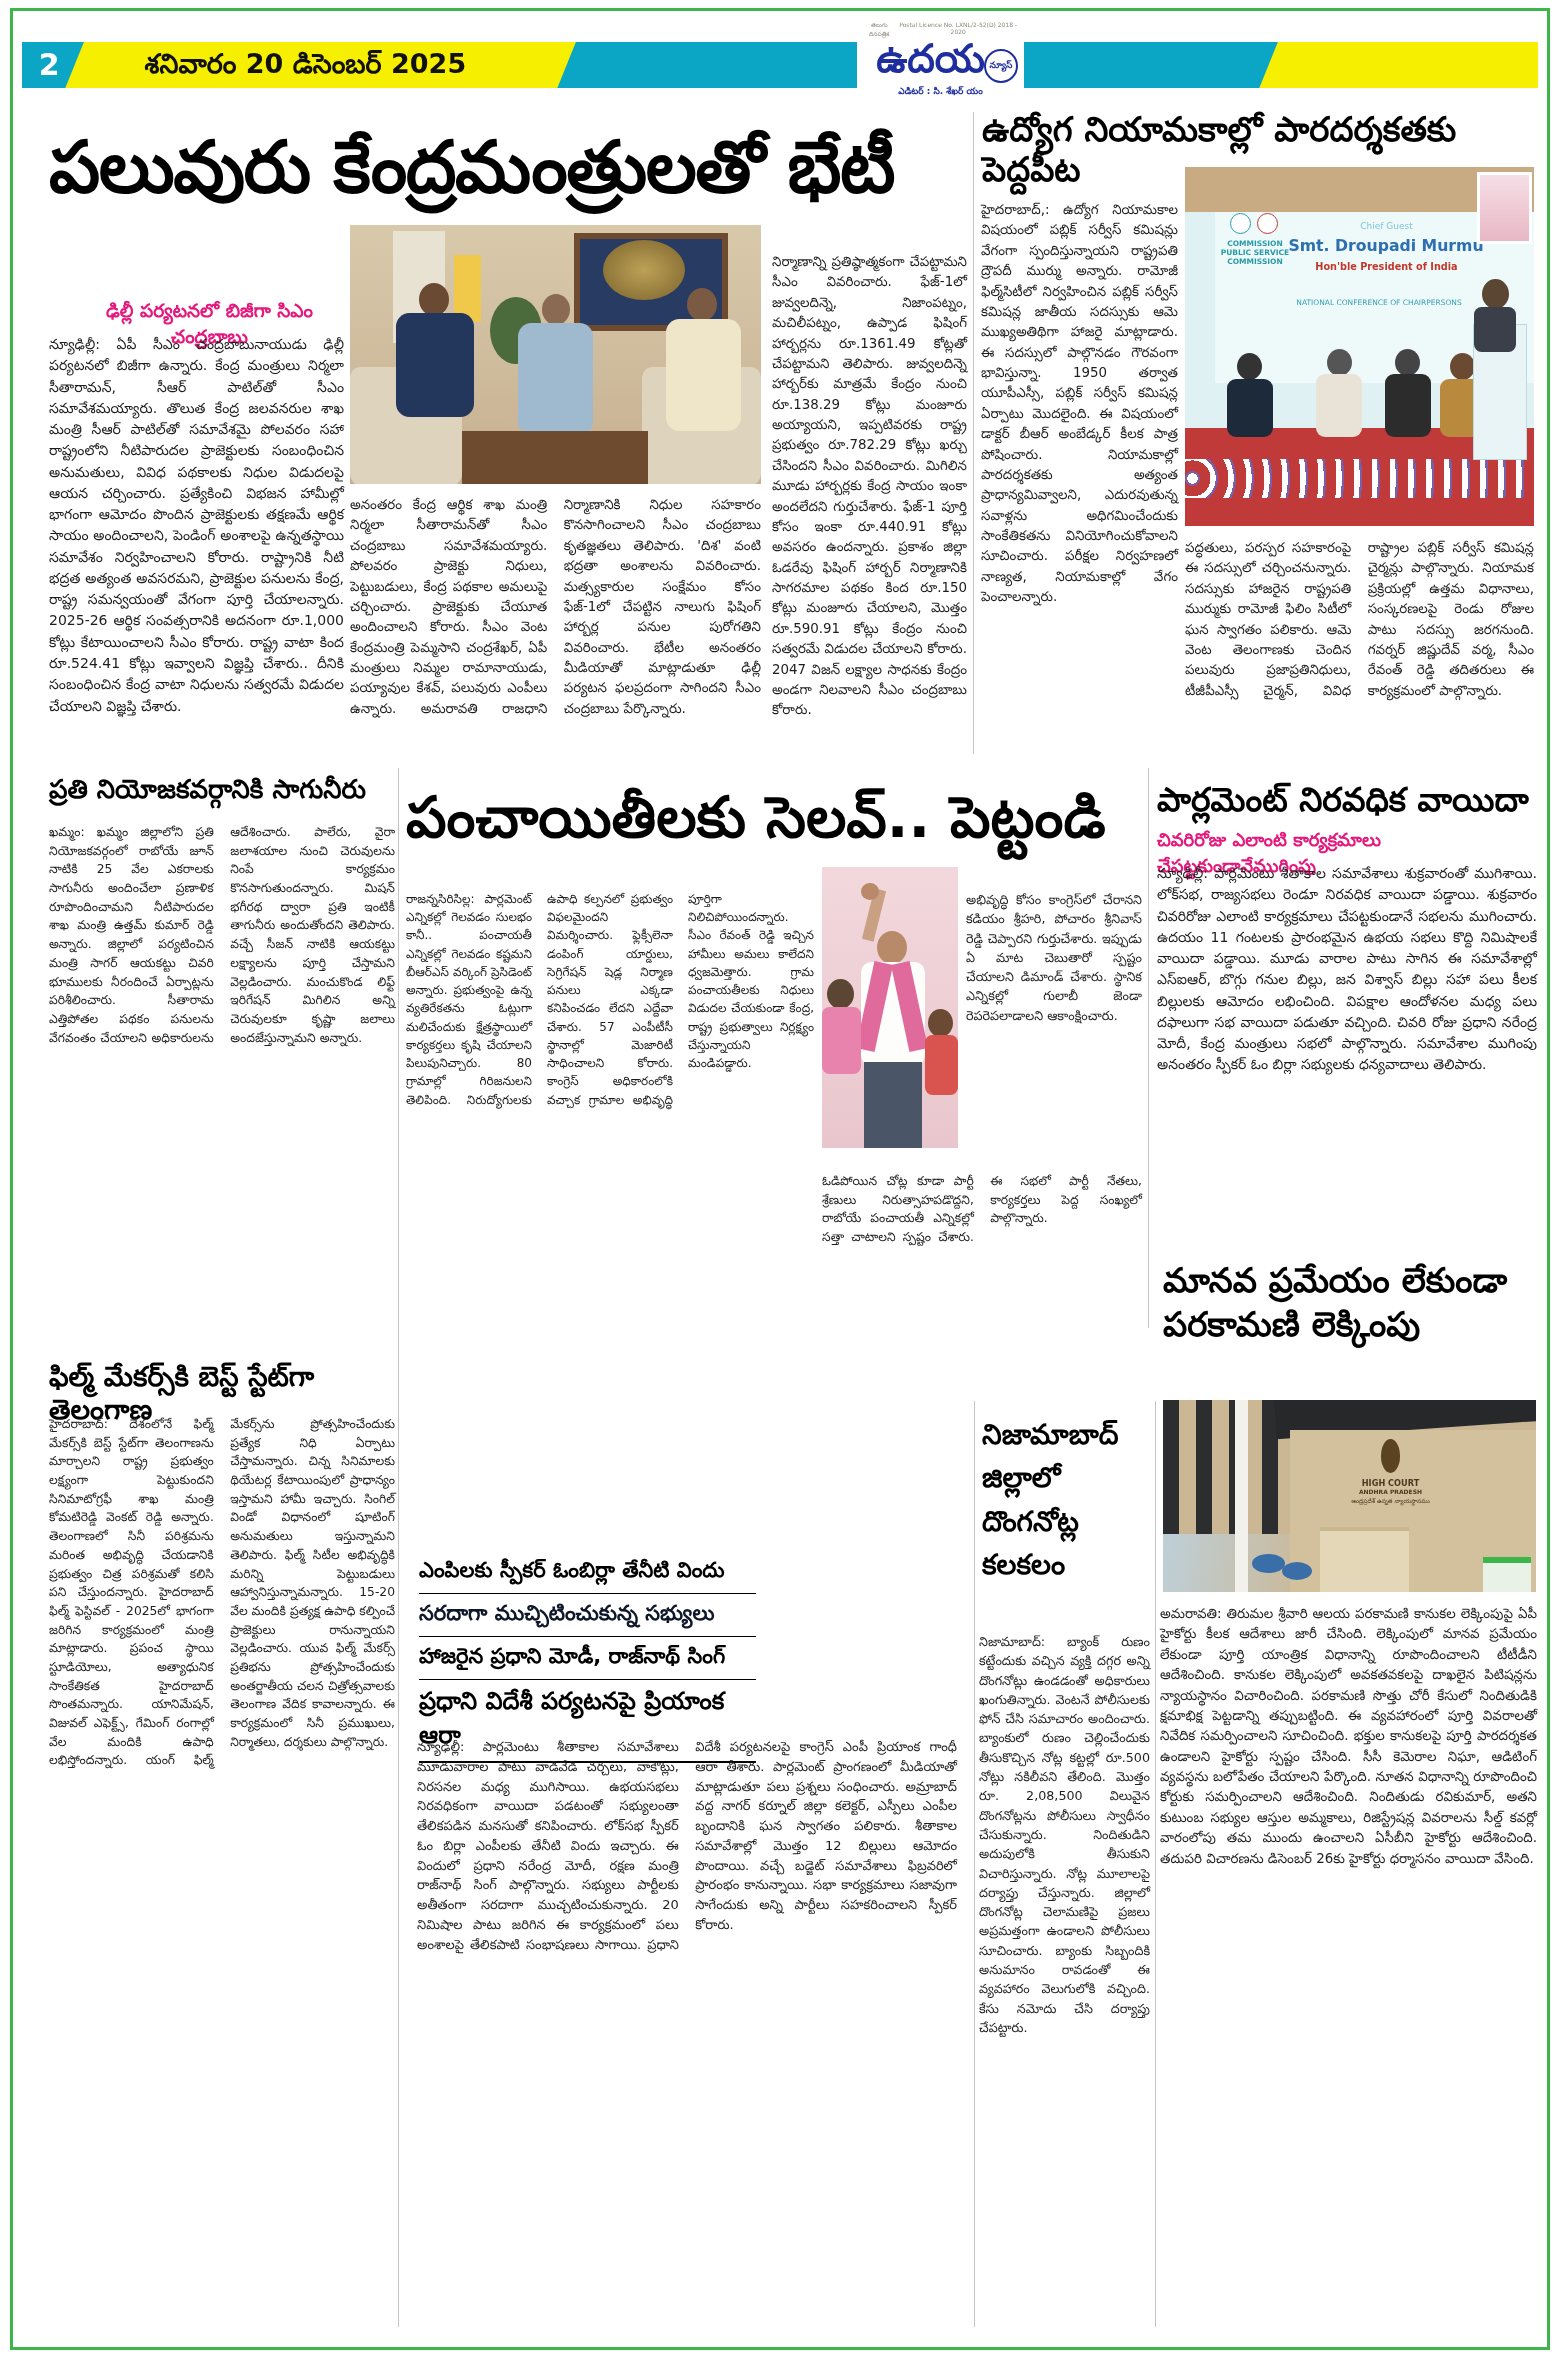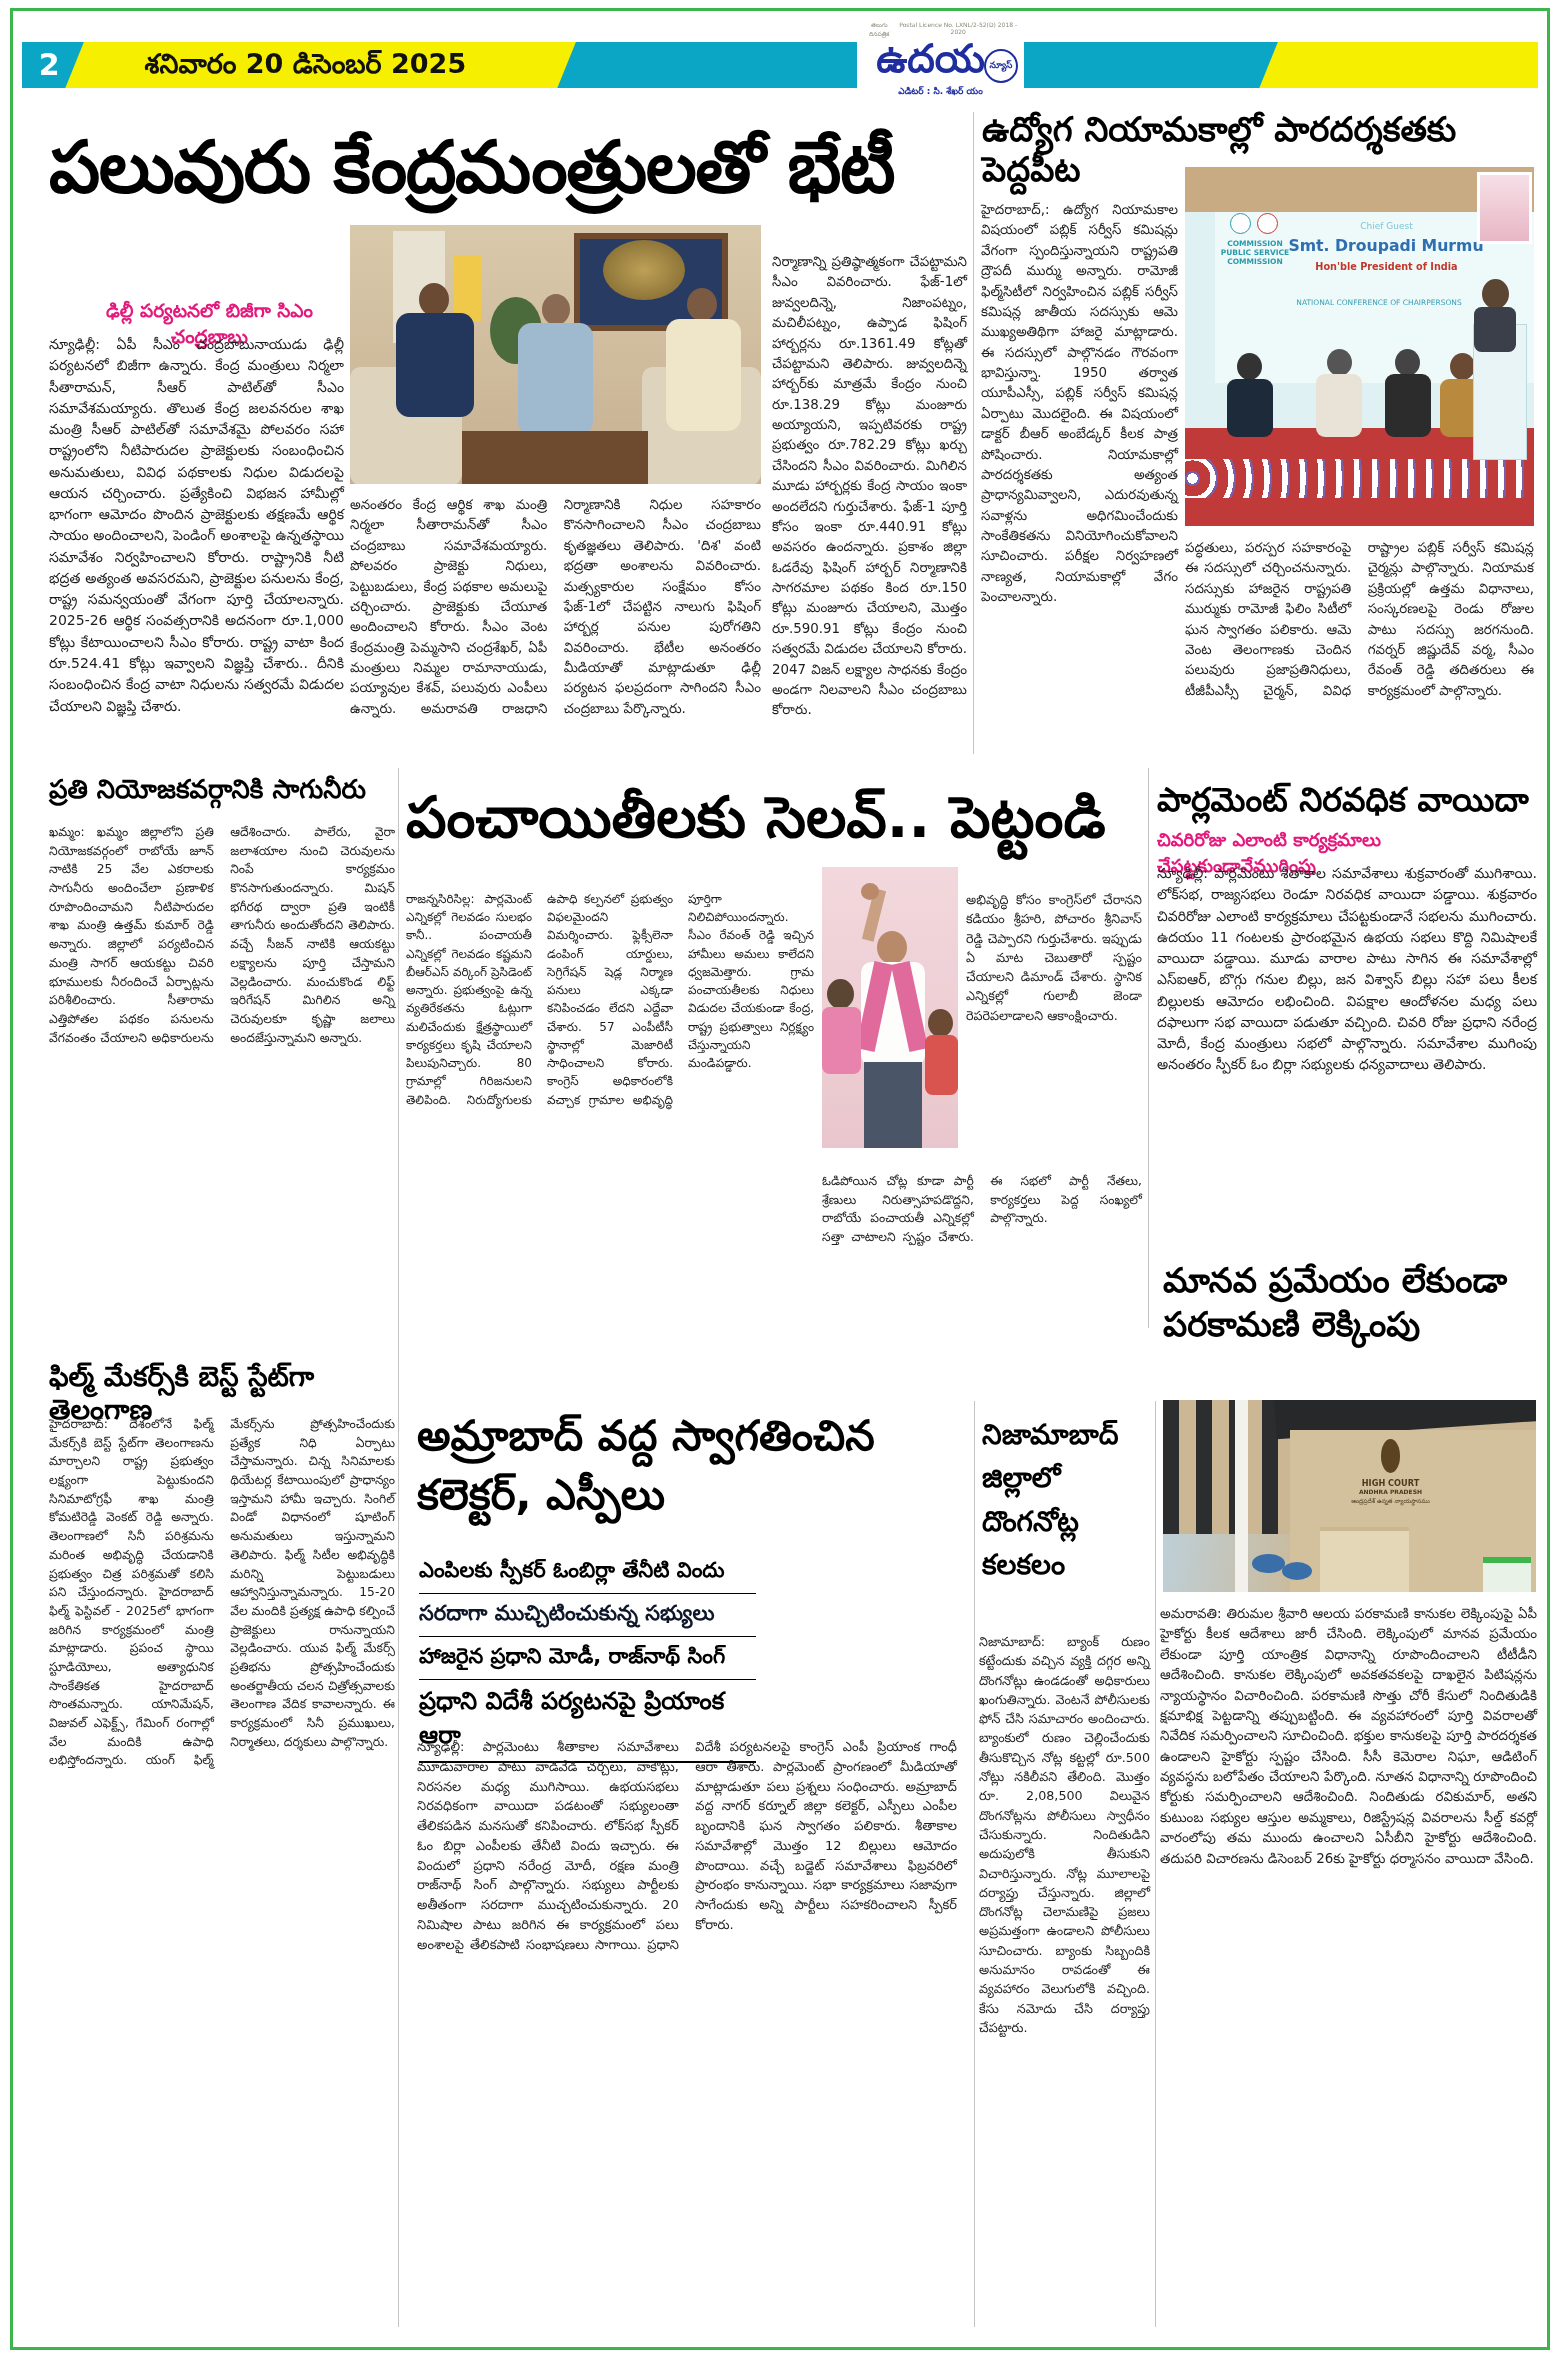--- a/index.html
+++ b/index.html
@@ -150,21 +150,20 @@
   <div class="abs body-text" style="left:1157px;top:863px;width:380px;height:371px;font-size:14px;">న్యూఢిల్లీ: పార్లమెంటు శీతాకాల సమావేశాలు శుక్రవారంతో ముగిశాయి. లోక్‌సభ, రాజ్యసభలు రెండూ నిరవధిక వాయిదా పడ్డాయి. శుక్రవారం చివరిరోజు ఎలాంటి కార్యక్రమాలు చేపట్టకుండానే సభలను ముగించారు. ఉదయం 11 గంటలకు ప్రారంభమైన ఉభయ సభలు కొద్ది నిమిషాలకే వాయిదా పడ్డాయి. మూడు వారాల పాటు సాగిన ఈ సమావేశాల్లో ఎస్ఐఆర్, బొగ్గు గనుల బిల్లు, జన విశ్వాస్ బిల్లు సహా పలు కీలక బిల్లులకు ఆమోదం లభించింది. విపక్షాల ఆందోళనల మధ్య పలు దఫాలుగా సభ వాయిదా పడుతూ వచ్చింది. చివరి రోజు ప్రధాని నరేంద్ర మోదీ, కేంద్ర మంత్రులు సభలో పాల్గొన్నారు. సమావేశాల ముగింపు అనంతరం స్పీకర్ ఓం బిర్లా సభ్యులకు ధన్యవాదాలు తెలిపారు.</div>
 
   <div class="abs headline" style="left:1163px;top:1258px;width:373px;font-size:34px;line-height:1.3;">మానవ ప్రమేయం లేకుండా పరకామణి లెక్కింపు</div>
 
   <div class="vrule" style="left:974px;top:1401px;height:926px;"></div>
   <div class="vrule" style="left:1155px;top:1401px;height:926px;"></div>
 
   <div class="abs headline" style="left:49px;top:1361px;width:346px;font-size:27.6px;">ఫిల్మ్ మేకర్స్‌కి బెస్ట్ స్టేట్‌గా తెలంగాణ</div>
   <div class="abs body-text cols2" style="left:49px;top:1415px;width:346px;height:905px;font-size:12.3px;">హైదరాబాద్: దేశంలోనే ఫిల్మ్ మేకర్స్‌కి బెస్ట్ స్టేట్‌గా తెలంగాణను మార్చాలని రాష్ట్ర ప్రభుత్వం లక్ష్యంగా పెట్టుకుందని సినిమాటోగ్రఫీ శాఖ మంత్రి కోమటిరెడ్డి వెంకట్ రెడ్డి అన్నారు. తెలంగాణలో సినీ పరిశ్రమను మరింత అభివృద్ధి చేయడానికి ప్రభుత్వం చిత్ర పరిశ్రమతో కలిసి పని చేస్తుందన్నారు. హైదరాబాద్ ఫిల్మ్ ఫెస్టివల్ - 2025లో భాగంగా జరిగిన కార్యక్రమంలో మంత్రి మాట్లాడారు. ప్రపంచ స్థాయి స్టూడియోలు, అత్యాధునిక సాంకేతికత హైదరాబాద్ సొంతమన్నారు. యానిమేషన్, విజువల్ ఎఫెక్ట్స్, గేమింగ్ రంగాల్లో వేల మందికి ఉపాధి లభిస్తోందన్నారు. యంగ్ ఫిల్మ్ మేకర్స్‌ను ప్రోత్సహించేందుకు ప్రత్యేక నిధి ఏర్పాటు చేస్తామన్నారు. చిన్న సినిమాలకు థియేటర్ల కేటాయింపులో ప్రాధాన్యం ఇస్తామని హామీ ఇచ్చారు. సింగిల్ విండో విధానంలో షూటింగ్ అనుమతులు ఇస్తున్నామని తెలిపారు. ఫిల్మ్ సిటీల అభివృద్ధికి మరిన్ని పెట్టుబడులు ఆహ్వానిస్తున్నామన్నారు. 15-20 వేల మందికి ప్రత్యక్ష ఉపాధి కల్పించే ప్రాజెక్టులు రానున్నాయని వెల్లడించారు. యువ ఫిల్మ్ మేకర్స్ ప్రతిభను ప్రోత్సహించేందుకు అంతర్జాతీయ చలన చిత్రోత్సవాలకు తెలంగాణ వేదిక కావాలన్నారు. ఈ కార్యక్రమంలో సినీ ప్రముఖులు, నిర్మాతలు, దర్శకులు పాల్గొన్నారు.</div>
 
-  <div class="abs headline" style="left:417px;top:1407px;width:540px;font-size:42px;line-height:1.4;">అమ్రాబాద్ వద్ద స్వాగతించిన కలెక్టర్, ఎస్పీలు</div>
   <div class="abs subrule" style="left:419px;top:1558px;width:337px;font-size:21px;font-weight:800;color:#000;">ఎంపిలకు స్పీకర్ ఓంబిర్లా తేనీటి విందు</div>
   <div class="abs subrule" style="left:419px;top:1601px;width:337px;font-size:21px;font-weight:800;color:#0f172a;">సరదాగా ముచ్చిటించుకున్న సభ్యులు</div>
   <div class="abs subrule" style="left:419px;top:1644px;width:337px;font-size:21px;font-weight:800;color:#000;">హాజరైన ప్రధాని మోడీ, రాజ్‌నాథ్ సింగ్</div>
   <div class="abs subrule" style="left:419px;top:1687px;width:337px;font-size:24px;font-weight:800;color:#000;border-bottom-width:2.2px;">ప్రధాని విదేశీ పర్యటనపై ప్రియాంక ఆరా</div>
   <div class="abs body-text cols2" style="left:417px;top:1737px;width:540px;height:587px;font-size:13px;">న్యూఢిల్లీ: పార్లమెంటు శీతాకాల సమావేశాలు మూడువారాల పాటు వాడివేడి చర్చలు, వాకౌట్లు, నిరసనల మధ్య ముగిసాయి. ఉభయసభలు నిరవధికంగా వాయిదా పడటంతో సభ్యులంతా తేలికపడిన మనసుతో కనిపించారు. లోక్‌సభ స్పీకర్ ఓం బిర్లా ఎంపీలకు తేనీటి విందు ఇచ్చారు. ఈ విందులో ప్రధాని నరేంద్ర మోదీ, రక్షణ మంత్రి రాజ్‌నాథ్ సింగ్ పాల్గొన్నారు. సభ్యులు పార్టీలకు అతీతంగా సరదాగా ముచ్చటించుకున్నారు. 20 నిమిషాల పాటు జరిగిన ఈ కార్యక్రమంలో పలు అంశాలపై తేలికపాటి సంభాషణలు సాగాయి. ప్రధాని విదేశీ పర్యటనలపై కాంగ్రెస్ ఎంపీ ప్రియాంక గాంధీ ఆరా తీశారు. పార్లమెంట్ ప్రాంగణంలో మీడియాతో మాట్లాడుతూ పలు ప్రశ్నలు సంధించారు. అమ్రాబాద్ వద్ద నాగర్ కర్నూల్ జిల్లా కలెక్టర్, ఎస్పీలు ఎంపీల బృందానికి ఘన స్వాగతం పలికారు. శీతాకాల సమావేశాల్లో మొత్తం 12 బిల్లులు ఆమోదం పొందాయి. వచ్చే బడ్జెట్ సమావేశాలు ఫిబ్రవరిలో ప్రారంభం కానున్నాయి. సభా కార్యక్రమాలు సజావుగా సాగేందుకు అన్ని పార్టీలు సహకరించాలని స్పీకర్ కోరారు.</div>
 
   <div class="abs headline" style="left:982px;top:1413px;width:162px;font-size:28px;line-height:1.55;">నిజామాబాద్ జిల్లాలో దొంగనోట్ల కలకలం</div>
   <div class="abs body-text" style="left:979px;top:1632px;width:171px;height:692px;font-size:12.7px;">నిజామాబాద్: బ్యాంక్ రుణం కట్టేందుకు వచ్చిన వ్యక్తి దగ్గర అన్ని దొంగనోట్లు ఉండడంతో అధికారులు ఖంగుతిన్నారు. వెంటనే పోలీసులకు ఫోన్ చేసి సమాచారం అందించారు. బ్యాంకులో రుణం చెల్లించేందుకు తీసుకొచ్చిన నోట్ల కట్టల్లో రూ.500 నోట్లు నకిలీవని తేలింది. మొత్తం రూ. 2,08,500 విలువైన దొంగనోట్లను పోలీసులు స్వాధీనం చేసుకున్నారు. నిందితుడిని అదుపులోకి తీసుకుని విచారిస్తున్నారు. నోట్ల మూలాలపై దర్యాప్తు చేస్తున్నారు. జిల్లాలో దొంగనోట్ల చెలామణిపై ప్రజలు అప్రమత్తంగా ఉండాలని పోలీసులు సూచించారు. బ్యాంకు సిబ్బందికి అనుమానం రావడంతో ఈ వ్యవహారం వెలుగులోకి వచ్చింది. కేసు నమోదు చేసి దర్యాప్తు చేపట్టారు.</div>
 
   <div class="photo" style="left:1163px;top:1400px;width:373px;height:192px;background:linear-gradient(100deg,#bcd3e2 0%,#cbb794 45%);">

